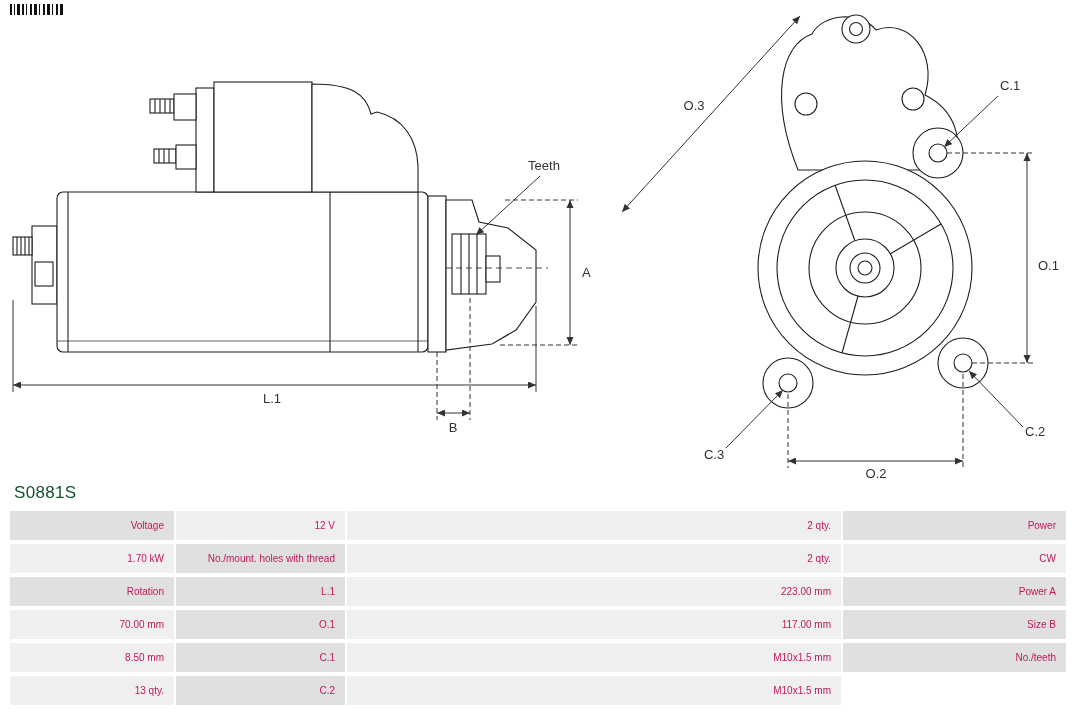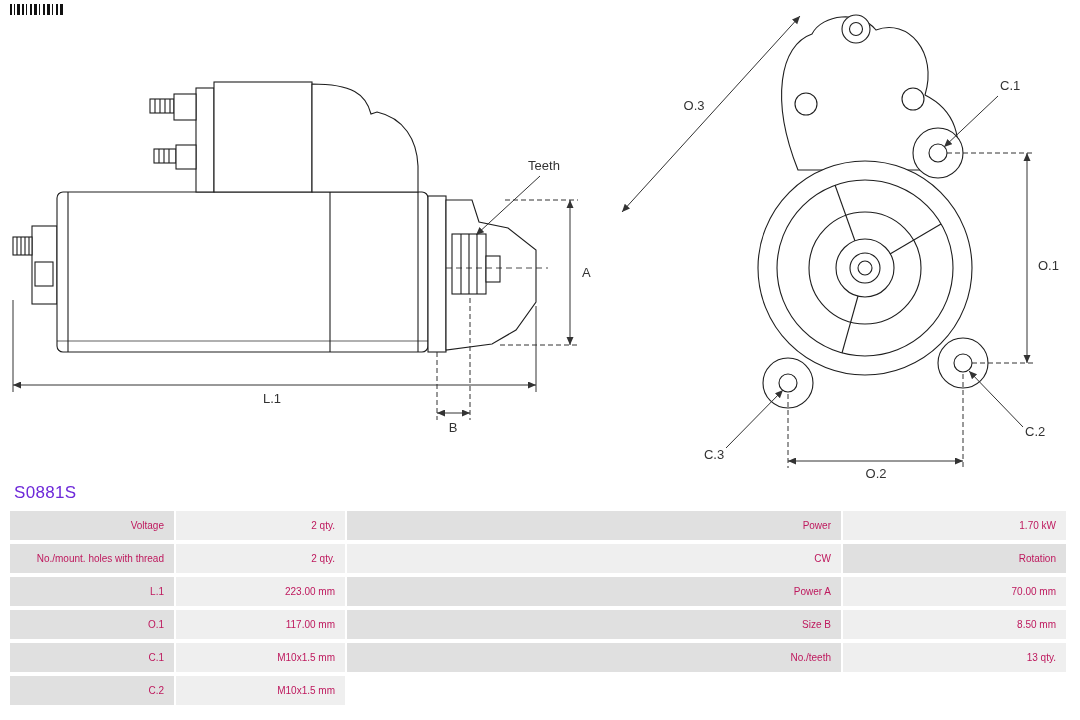--- a/index.html
+++ b/index.html
@@ -11,21 +11,21 @@
     overflow: hidden;
     font-family: "Liberation Sans", sans-serif;
   }
   .drawing { display: block; }
   .drawing text {
     font-family: "Liberation Sans", sans-serif;
     font-size: 13px;
     fill: #333333;
   }
   .part-number {
-    color: #6d28d9;
+    color: #14532d;
     font-size: 17px;
     padding: 3px 8px 5px 14px;
     letter-spacing: 0.3px;
   }
   .spec-table {
     display: grid;
     grid-template-columns: 164px 169px 494px 223px;
     column-gap: 2px;
     row-gap: 4px;
     margin: 3px 10px 0 10px;
@@ -197,20 +197,21 @@
   <text x="1000" y="90">C.1</text>
   <text x="1025" y="436">C.2</text>
   <text x="714" y="459" text-anchor="middle">C.3</text>
 </svg>
 
 <div class="part-number">S0881S</div>
 
 <div class="spec-table">
 
   <div class="cell label">Voltage</div>
+  <div class="cell value">12 V</div>
   <div class="cell value">2 qty.</div>
 
   <div class="cell label">Power</div>
   <div class="cell value">1.70 kW</div>
   <div class="cell label">No./mount. holes with thread</div>
   <div class="cell value">2 qty.</div>
 
   <div class="cell value">CW</div>
   <div class="cell label">Rotation</div>
   <div class="cell label">L.1</div>

